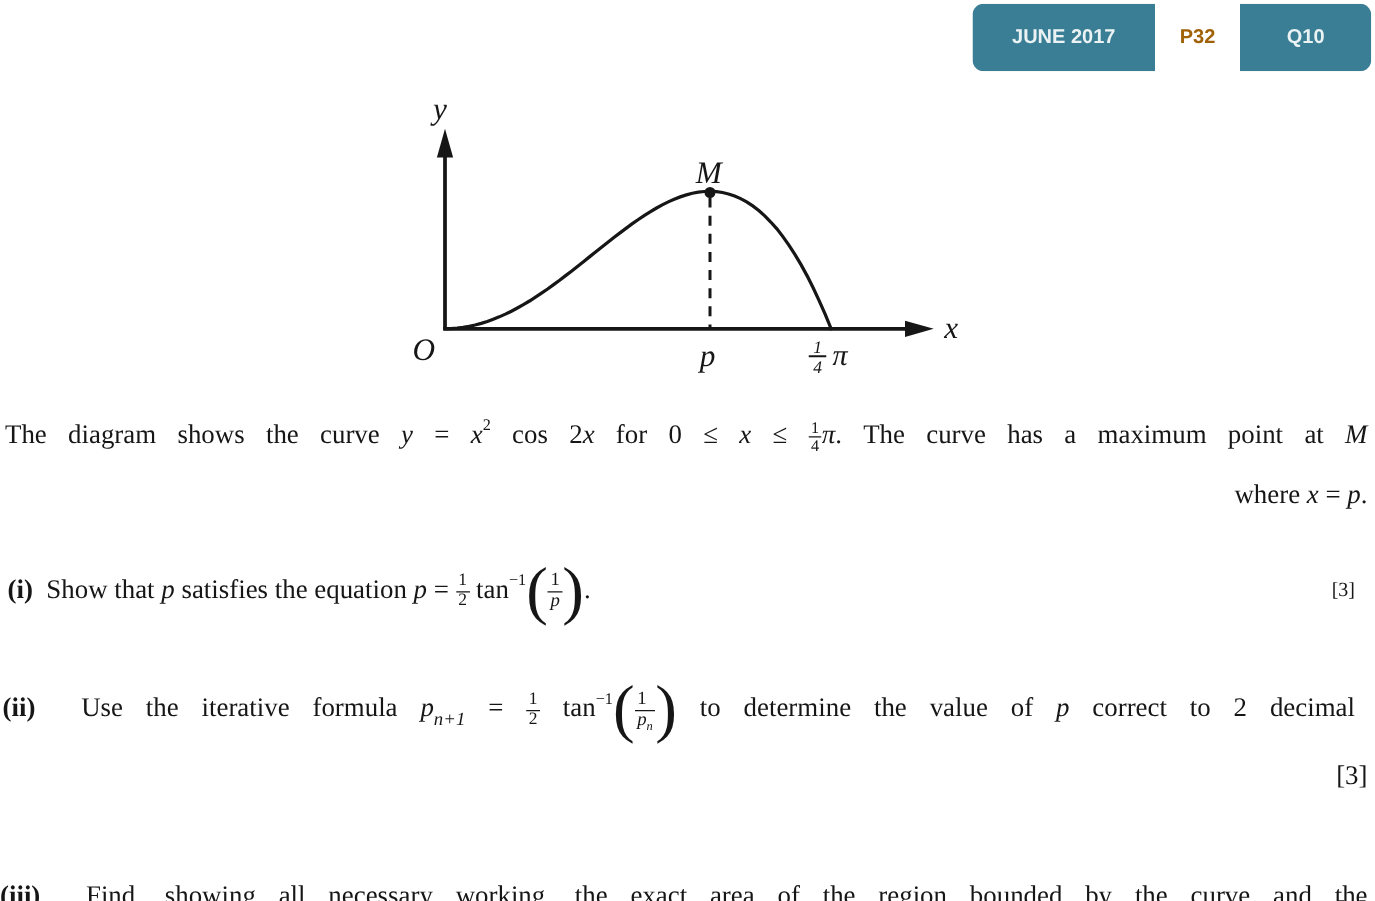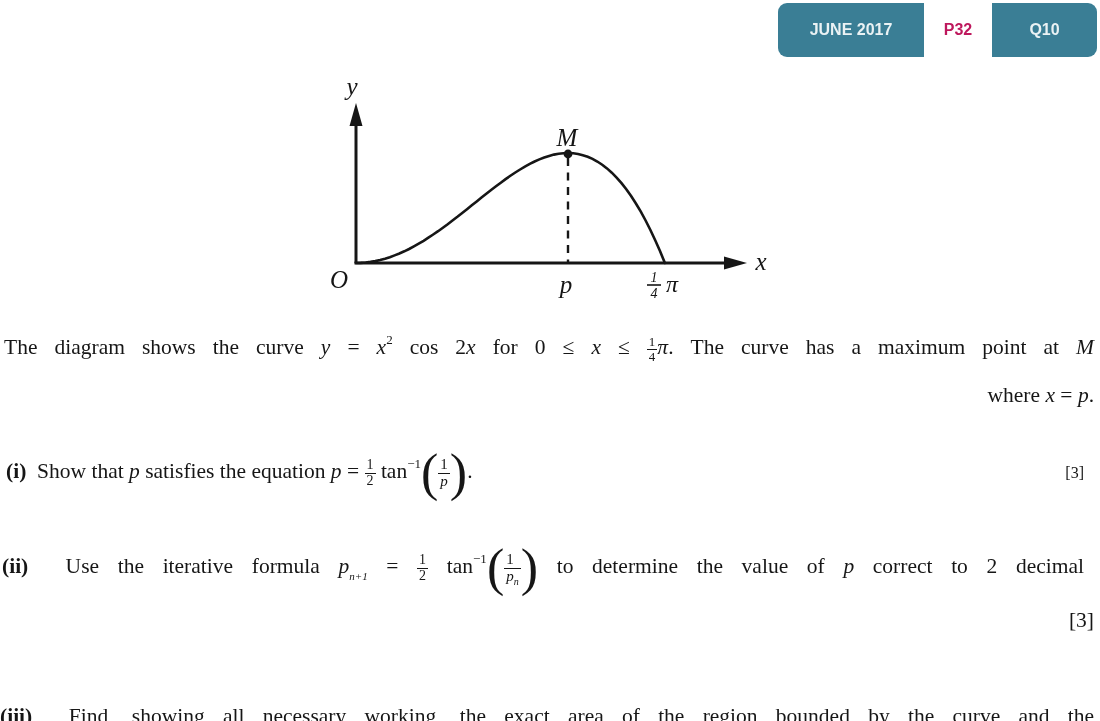--- a/index.html
+++ b/index.html
@@ -9,21 +9,21 @@
   }
 
   
   .badge {
     position:absolute; top:3px; right:3px; height:54px; display:flex;
     border-radius:9px; overflow:hidden;
     font-family:"Liberation Sans", sans-serif; font-weight:bold; font-size:16px;
   }
   .badge-seg { display:flex; align-items:center; justify-content:center; }
   .seg-teal  { background:var(--teal,#3a7e95); color:var(--badge-text,#e9f1f4); }
-  .seg-white { background:#ffffff; color:#be185d; }
+  .seg-white { background:#ffffff; color:#a16207; }
   .seg-session { width:146px; }
   .seg-paper   { width:68px; }
   .seg-question{ width:105px; }
 
   
   .diagram { position:absolute; left:320px; top:70px; }
   .dlabel { font-family:"Liberation Serif", serif; font-style:italic; fill:#161616; }
 
   
   .tline { position:absolute; right:6px; font-size:21.5px; line-height:28px; white-space:normal; }
@@ -38,21 +38,21 @@
 
   
   .fr { display:inline-block; vertical-align:middle; text-align:center; line-height:1.05; font-size:14px; }
   .fr .n { display:block; padding:0 2px; }
   .fr .d { display:block; border-top:1.4px solid #161616; padding:0 2px; }
   .fr-sm { font-size:13px; }
   .fr-in { font-size:15px; }
 
   .bigp { font-size:52px; line-height:0; vertical-align:middle; font-weight:400; }
   .msup { font-size:13px; vertical-align:10px; line-height:0; }
-  .msub { font-size:11px; vertical-align:-7px; line-height:0; font-style:italic; }
+  .msub { font-size:15px; vertical-align:-7px; line-height:0; font-style:italic; }
   .msub2 { font-size:10px; vertical-align:-4px; line-height:0; font-style:italic; }
 </style>
 </head>
 <body>
 
 <div class="page">
 
   <div class="badge">
     <span class="badge-seg seg-teal seg-session">JUNE 2017</span>
     <span class="badge-seg seg-white seg-paper">P32</span>

